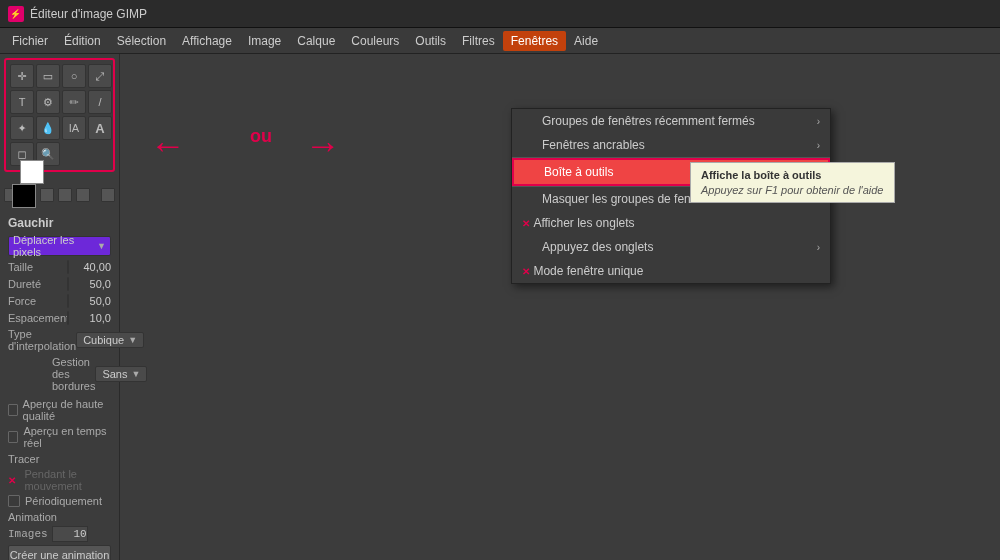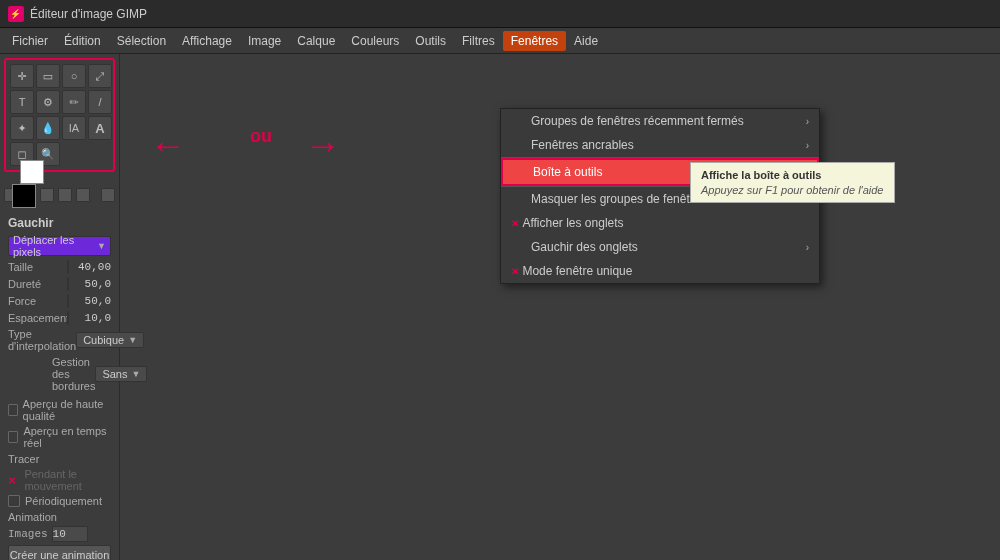--- a/index.html
+++ b/index.html
@@ -178,21 +178,20 @@
     }
     .slider-fill {
       height: 100%;
       background: #5a8a6a;
     }
     .slider-value {
       width: 38px;
       text-align: right;
       font-size: 11px;
       color: #ccc;
-      font-family: Liberation Mono, monospace;
     }
 
     .interp-row {
       display: flex;
       align-items: center;
       margin-bottom: 4px;
       font-size: 11px;
       color: #aaa;
     }
     .interp-label {
@@ -273,21 +272,21 @@
       font-size: 11px;
       color: #aaa;
       margin-bottom: 3px;
       font-family: Liberation Mono, monospace;
     }
     .anim-val {
       background: #4a4a4a;
       border: 1px solid #333;
       width: 36px;
       height: 16px;
-      display: flex; align-items: center; justify-content: flex-start;
+      display: flex; align-items: center; justify-content: flex-end;
       font-size: 11px;
       color: #ccc;
     }
     .create-anim-btn {
       background: #555;
       border: 1px solid #333;
       color: #ccc;
       font-size: 11px;
       padding: 3px 0;
       text-align: center;
@@ -316,21 +315,21 @@
       left: 185px;
       top: 66px;
       font-size: 36px;
       color: #e0004a;
     }
 
     
     .fenetre-menu {
       position: absolute;
       top: 54px;
-      left: 380px;
+      left: 391px;
       width: 320px;
       background: #3a3a3a;
       border: 1px solid #222;
       box-shadow: 3px 3px 8px rgba(0,0,0,0.5);
       z-index: 100;
     }
     .fenetre-menu-item {
       display: flex;
       align-items: center;
       padding: 5px 10px;
@@ -597,21 +596,21 @@
       <div class="fenetre-menu-item">
         <div class="item-left">
           <span class="tracer-xcheck">✕</span>
           <span>Afficher les onglets</span>
         </div>
       </div>
 
       <div class="fenetre-menu-item">
         <div class="item-left">
           <span class="check-empty"></span>
-          <span>Gauchir des onglets</span>
+          <span>Appuyez des onglets</span>
         </div>
         <span class="menu-arrow">›</span>
       </div>
 
       <div class="fenetre-menu-item">
         <div class="item-left">
           <span class="tracer-xcheck">✕</span>
           <span>Mode fenêtre unique</span>
         </div>
       </div>

